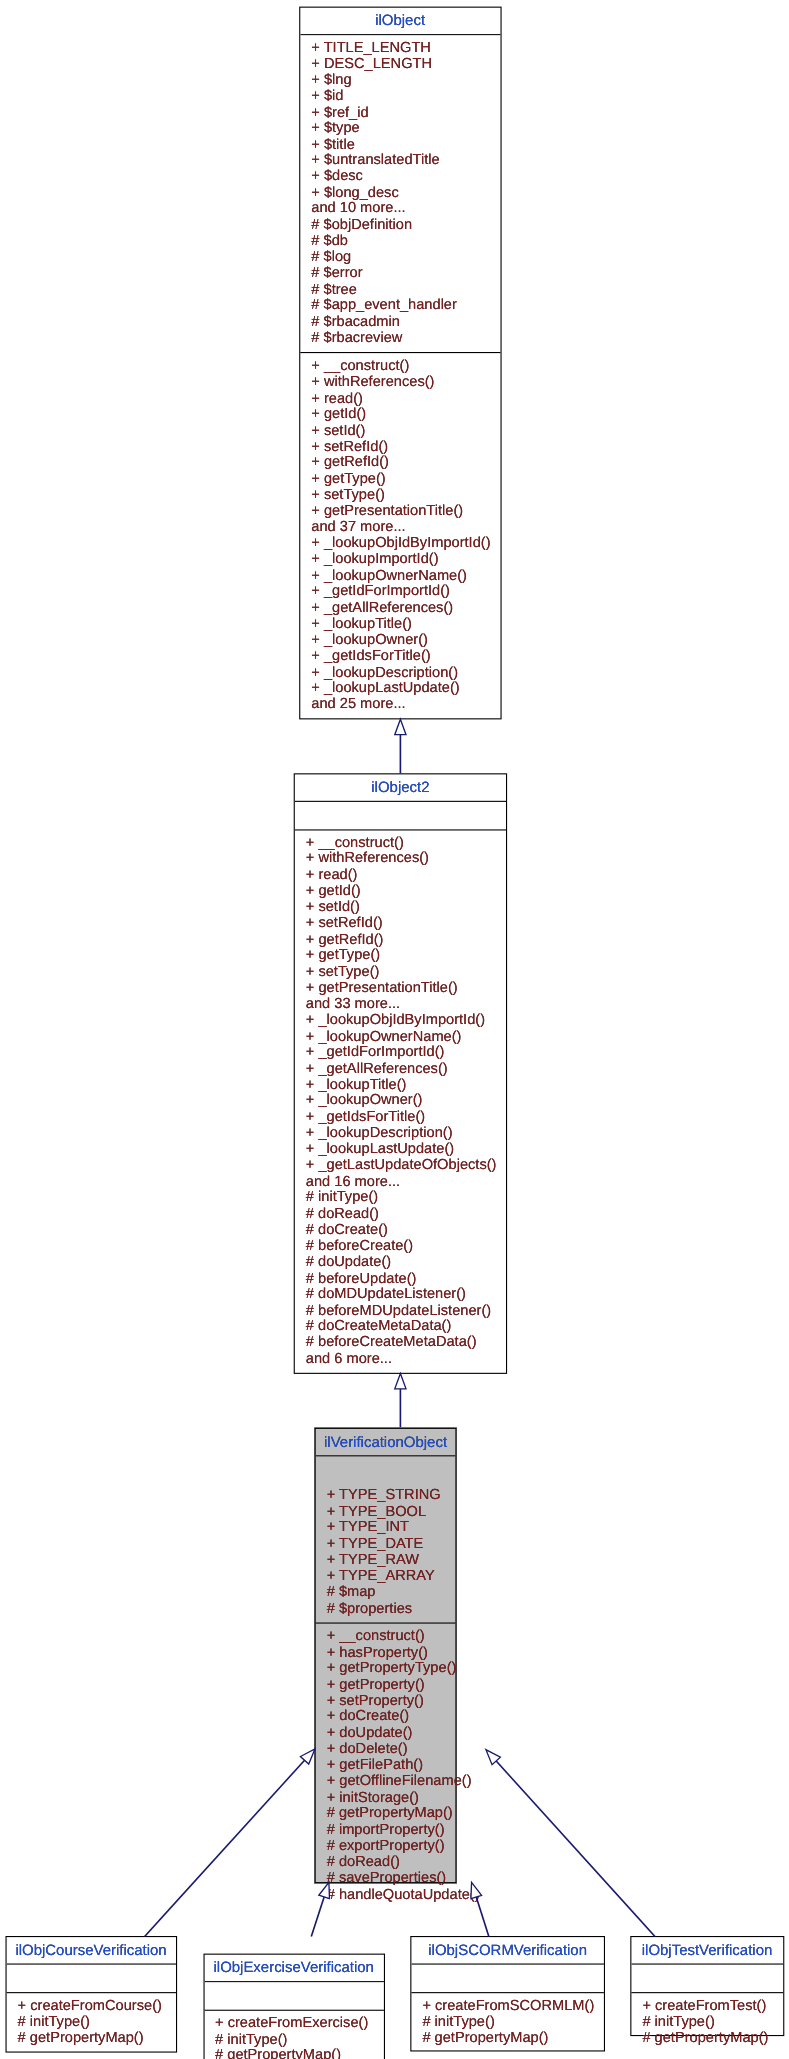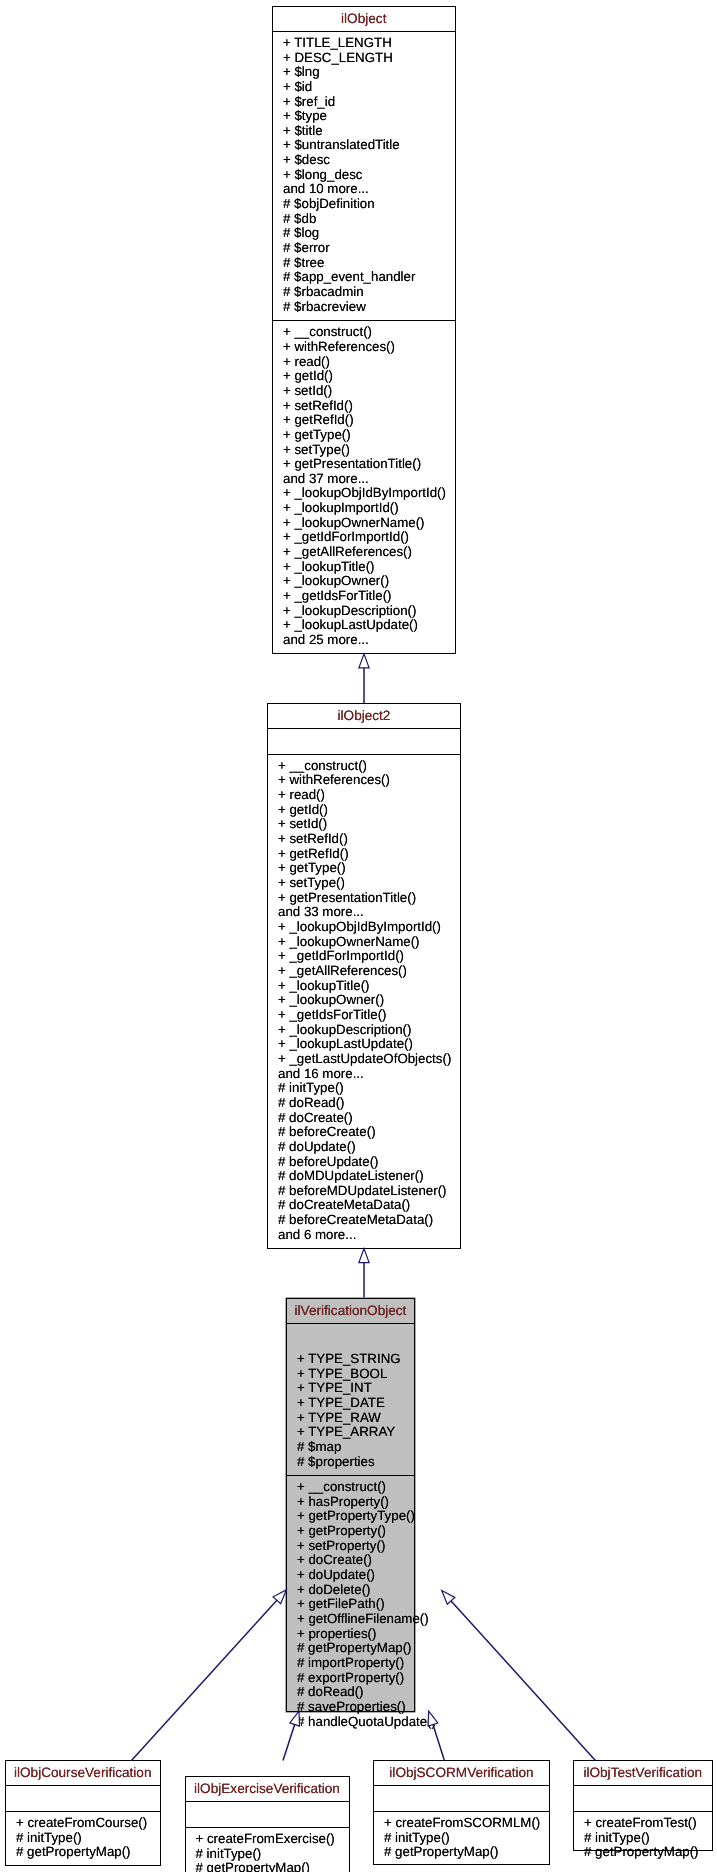--- a/index.html
+++ b/index.html
@@ -5,24 +5,24 @@
 <style>
   html,body{margin:0;padding:0;background:#ffffff;}
   body{width:717px;height:1872px;position:relative;overflow:hidden;
        font-family:"Liberation Sans",sans-serif;
        -webkit-font-smoothing:antialiased;text-rendering:geometricPrecision;}
   .diagram-canvas{position:absolute;left:0;top:0;width:717px;height:1872px;
                   transform:translateZ(0);}
   .edge-layer{position:absolute;left:0;top:0;width:717px;height:1872px;z-index:5;}
   .node{position:absolute;z-index:1;box-sizing:border-box;border:1px solid #000000;background:#ffffff;}
   .node.hl{background:#bfbfbf;box-shadow:0 0 0 0.45px rgba(0,0,0,0.72);}
-  .title{text-align:center;font-size:13.6px;color:#7f1d1d;height:25.4px;line-height:23.0px;
+  .title{text-align:center;font-size:13.6px;color:#1d4ed8;height:25.4px;line-height:23.0px;
          border-bottom:1px solid #000000;box-sizing:border-box;white-space:nowrap;overflow:hidden;transform:translateZ(0);
          text-shadow:0 0 0.3px rgba(0,0,0,0.8);}
-  .sect{font-size:13.3px;color:#000000;padding:4.0px 0 6.3px 10px;box-sizing:border-box;}
+  .sect{font-size:13.3px;color:#7f1d1d;padding:4.0px 0 6.3px 10px;box-sizing:border-box;}
   .sect.empty{height:25.4px;padding:0;}
   .sect.attrs{border-bottom:1px solid #000000;}
   .row{height:14.67px;line-height:14.67px;white-space:nowrap;transform:translateZ(0);
         text-shadow:0 0 0.3px rgba(0,0,0,0.8);}
 </style>
 </head>
 <body>
 
 <div class="diagram-canvas">
 <svg class="edge-layer" width="717" height="1872" viewBox="0 0 717 1872">
@@ -154,21 +154,21 @@
     <div class="row">+ __construct()</div>
     <div class="row">+ hasProperty()</div>
     <div class="row">+ getPropertyType()</div>
     <div class="row">+ getProperty()</div>
     <div class="row">+ setProperty()</div>
     <div class="row">+ doCreate()</div>
     <div class="row">+ doUpdate()</div>
     <div class="row">+ doDelete()</div>
     <div class="row">+ getFilePath()</div>
     <div class="row">+ getOfflineFilename()</div>
-    <div class="row">+ properties()</div>
+    <div class="row">+ initStorage()</div>
     <div class="row"># getPropertyMap()</div>
     <div class="row"># importProperty()</div>
     <div class="row"># exportProperty()</div>
     <div class="row"># doRead()</div>
     <div class="row"># saveProperties()</div>
     <div class="row"># handleQuotaUpdate()</div>
   </div>
 </div>
 <div class="node" style="left:5px;top:1760.1px;width:155.5px;height:105.47px;">
   <div class="title">ilObjCourseVerification</div>

